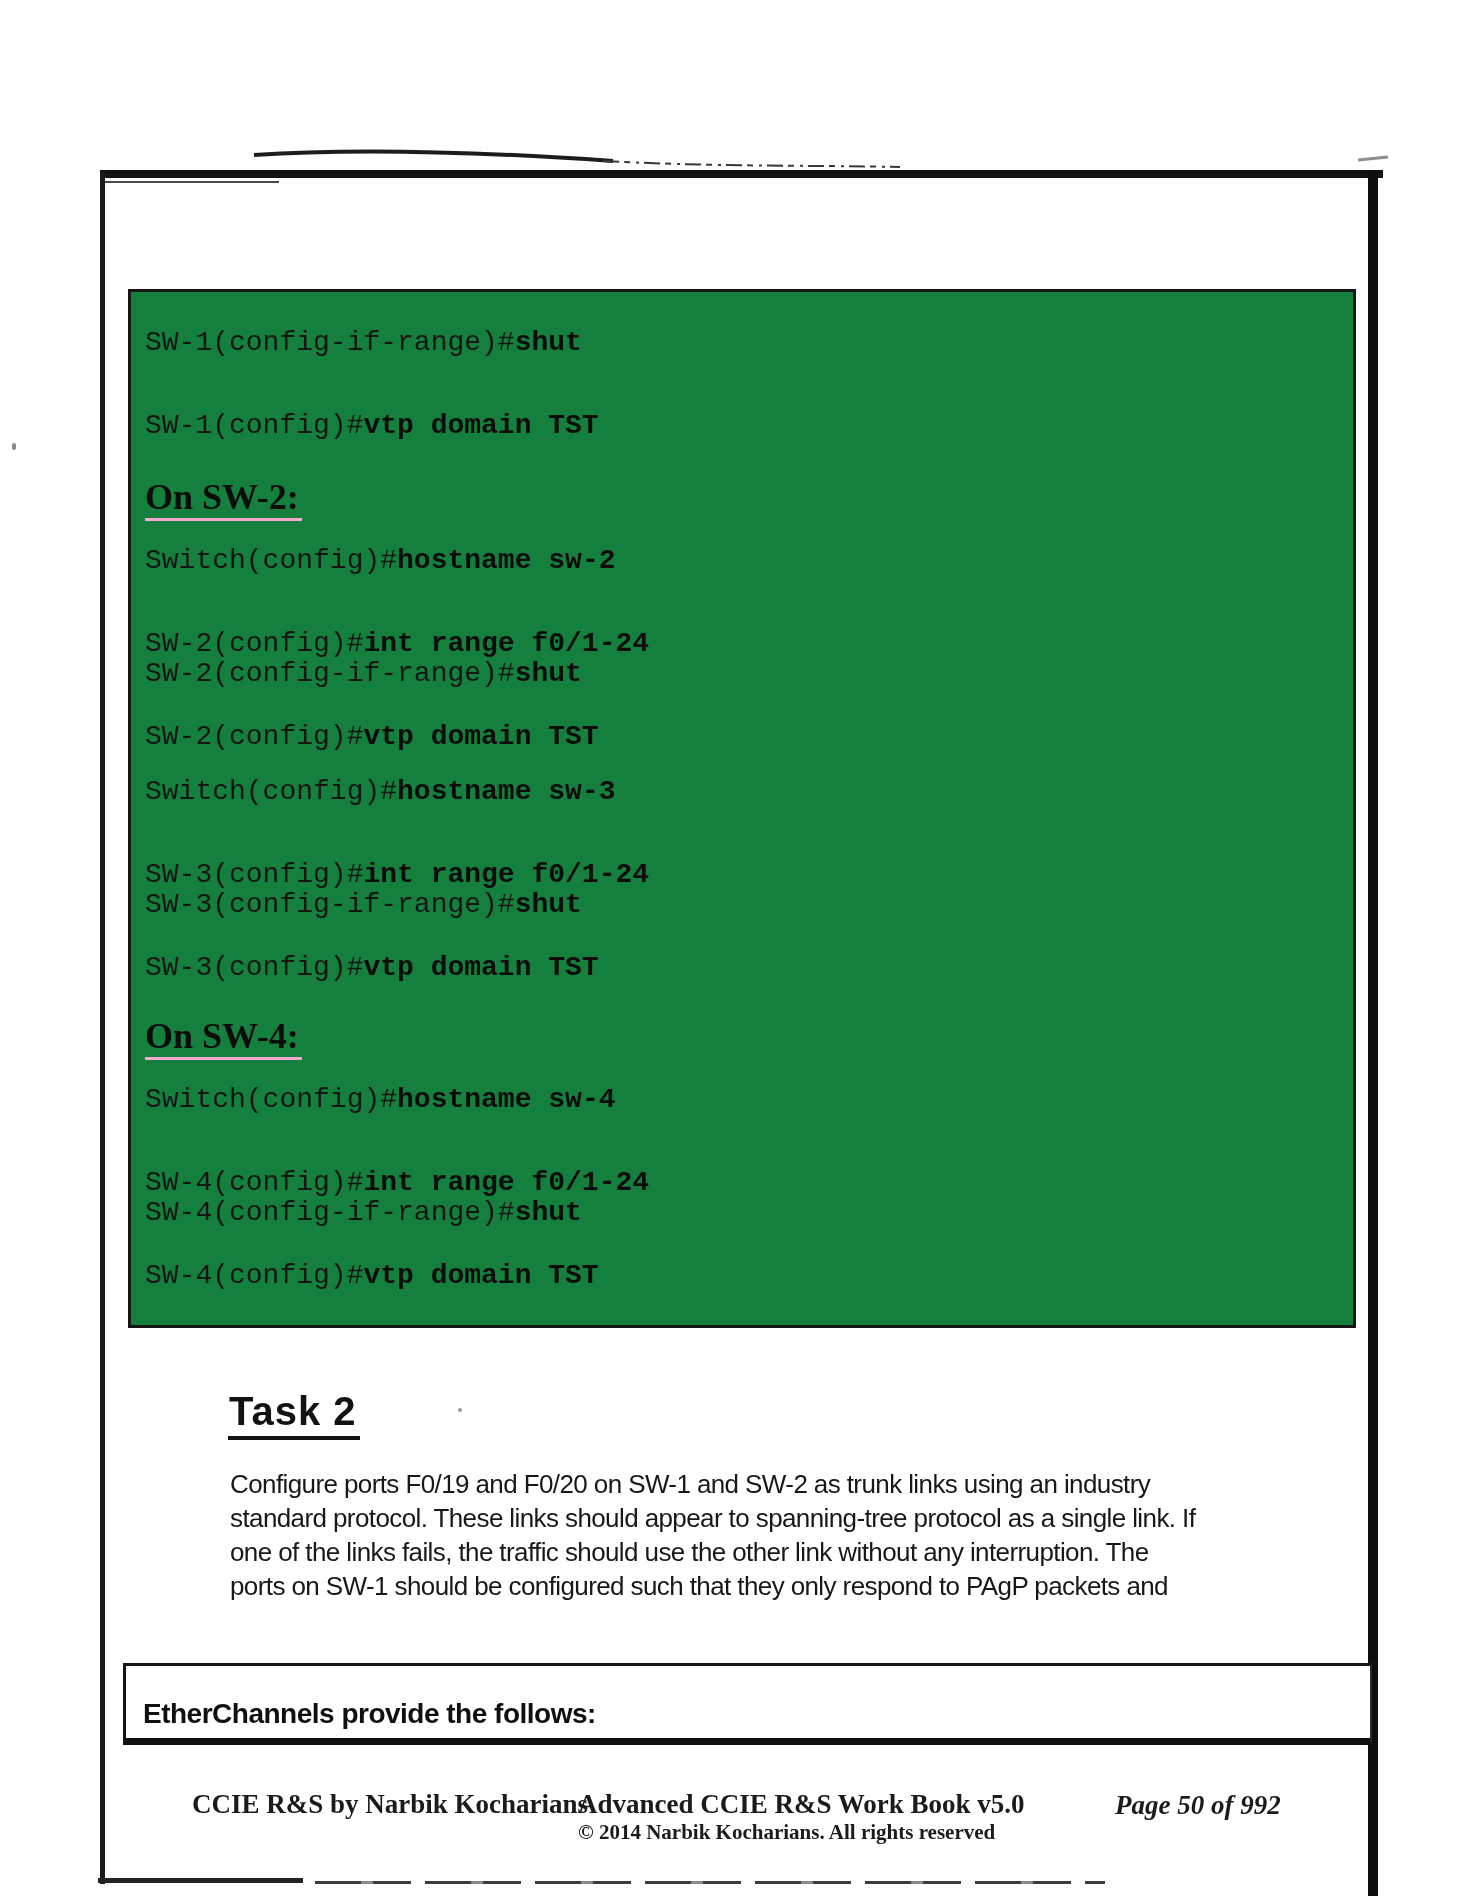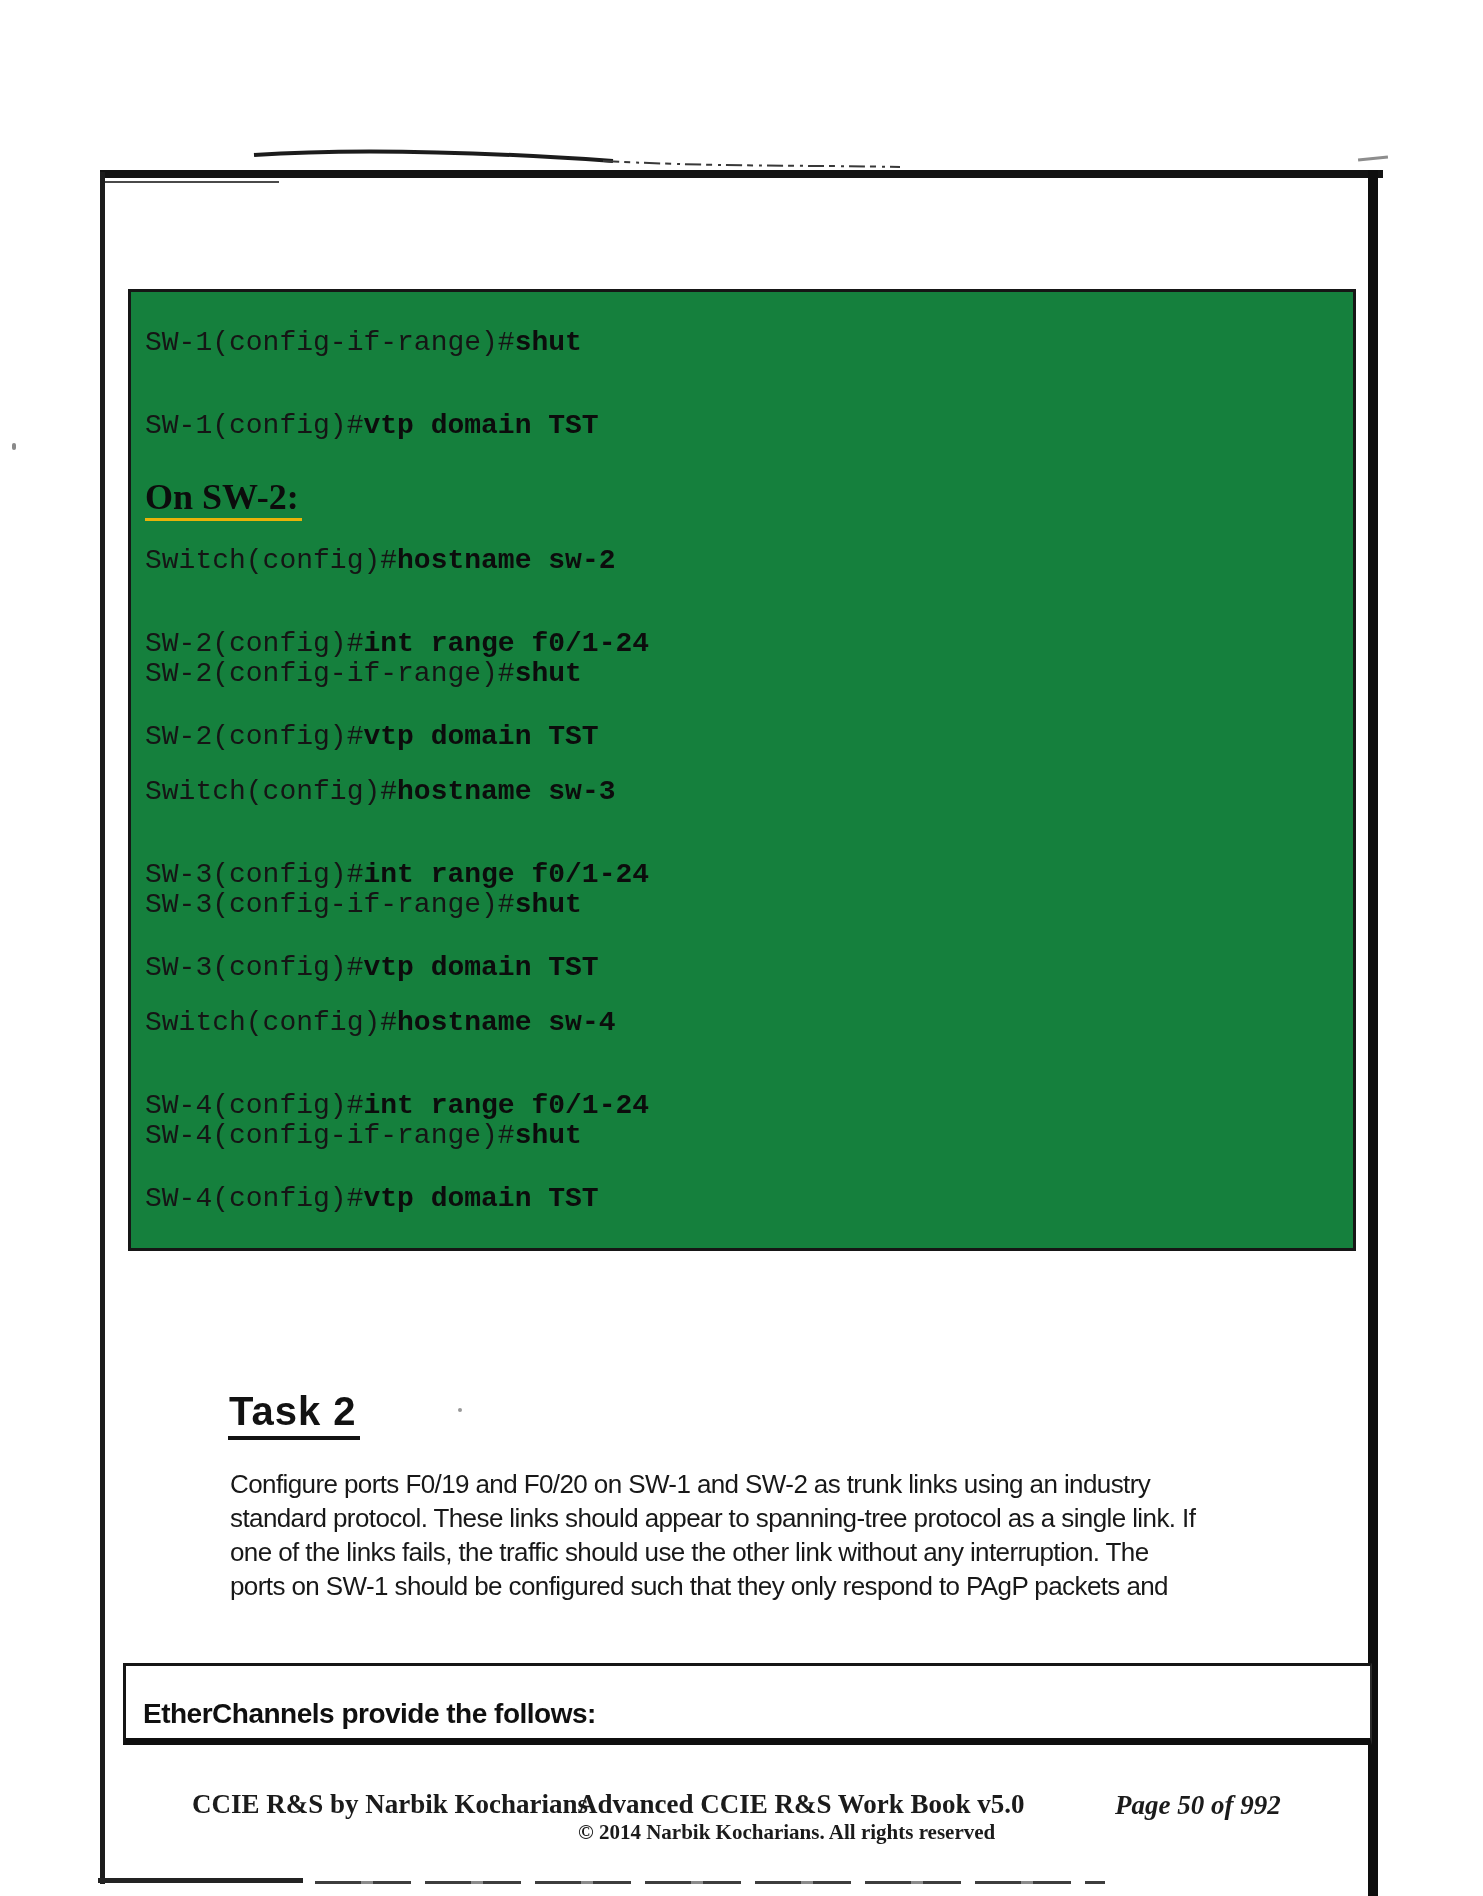--- a/index.html
+++ b/index.html
@@ -30,21 +30,21 @@
   }
   .code-line{
     font-family:"Liberation Mono","DejaVu Sans Mono",monospace;
     font-size:28px;line-height:30px;white-space:nowrap;color:#151515;
   }
   .cli-command{font-weight:700;color:#0c0c0c;}
   .section-heading{
     font-family:"Liberation Serif","DejaVu Serif",serif;
     font-size:36px;line-height:40px;font-weight:700;color:#0c0c0c;
   }
-  .section-heading .u{display:inline-block;border-bottom:3px solid #eab308;padding:0 3px 1px 0;}
+  .section-heading .u{display:inline-block;border-bottom:3px solid #f9a8d4;padding:0 3px 1px 0;}
   .mt0{margin-top:0;} .mt25{margin-top:25px;} .mt33{margin-top:33px;}
   .mt35{margin-top:53px;} .mt36{margin-top:36px;}
   
   .task-title-wrap{position:absolute;left:228px;top:1391px;}
   .task-title{
     display:inline-block;font-size:40px;line-height:1;font-weight:700;letter-spacing:1px;
     color:#121212;border-bottom:4px solid #121212;padding:0 3px 5px 1px;
   }
   .task-paragraph{position:absolute;left:230px;top:1467px;}
   .para-line{
@@ -106,20 +106,21 @@
   <div class="code-line mt35"><span class="cli-prompt">SW-2(config)#</span><span class="cli-command">int range f0/1-24</span></div>
   <div class="code-line mt0"><span class="cli-prompt">SW-2(config-if-range)#</span><span class="cli-command">shut</span></div>
   <div class="code-line mt33"><span class="cli-prompt">SW-2(config)#</span><span class="cli-command">vtp domain TST</span></div>
 
 
   <div class="code-line mt25"><span class="cli-prompt">Switch(config)#</span><span class="cli-command">hostname sw-3</span></div>
   <div class="code-line mt35"><span class="cli-prompt">SW-3(config)#</span><span class="cli-command">int range f0/1-24</span></div>
   <div class="code-line mt0"><span class="cli-prompt">SW-3(config-if-range)#</span><span class="cli-command">shut</span></div>
   <div class="code-line mt33"><span class="cli-prompt">SW-3(config)#</span><span class="cli-command">vtp domain TST</span></div>
 
+  <div class="section-heading mt33"><span class="u">On SW-4:</span></div>
 
   <div class="code-line mt25"><span class="cli-prompt">Switch(config)#</span><span class="cli-command">hostname sw-4</span></div>
   <div class="code-line mt35"><span class="cli-prompt">SW-4(config)#</span><span class="cli-command">int range f0/1-24</span></div>
   <div class="code-line mt0"><span class="cli-prompt">SW-4(config-if-range)#</span><span class="cli-command">shut</span></div>
   <div class="code-line mt33"><span class="cli-prompt">SW-4(config)#</span><span class="cli-command">vtp domain TST</span></div>
 </div>
 
 <div class="task-title-wrap">
   <span class="task-title">Task 2</span>
 </div>

